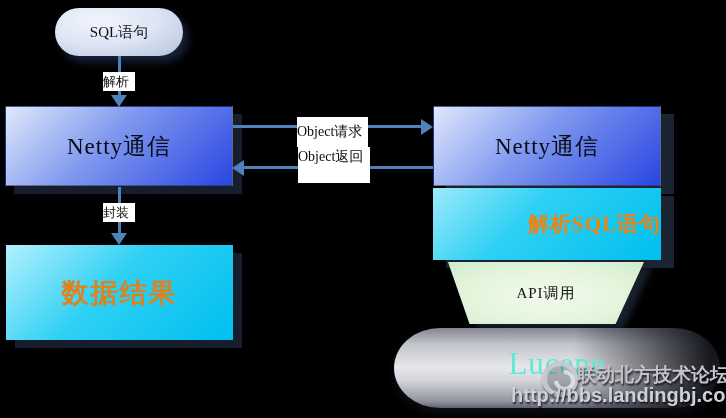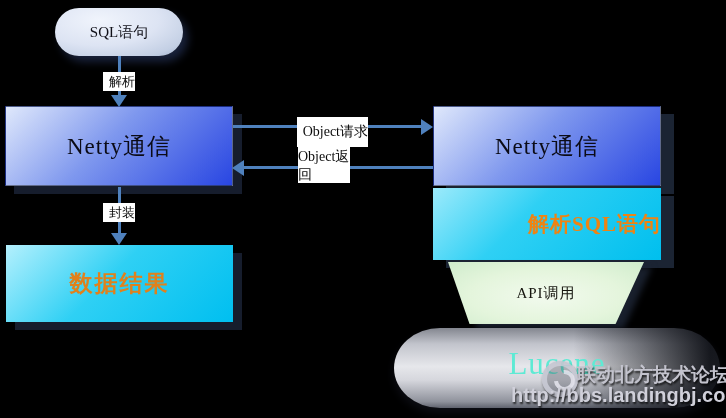--- a/index.html
+++ b/index.html
@@ -22,24 +22,24 @@
   }
   #netty-left{left:5px;top:106px;width:228px;height:80px;box-shadow:9px 8px 0 rgba(24,32,50,0.9);}
   #netty-right{left:433px;top:106px;width:228px;height:80px;box-shadow:13px 8px 0 rgba(30,40,56,0.9);}
   #parse-sql-node{
     left:433px;top:188px;width:228px;height:72px;
     background:linear-gradient(135deg,#9ceafb 0%,#2fd0f4 40%,#00bfee 100%);
     box-shadow:13px 8px 0 rgba(30,40,56,0.9);
     font-weight:bold;font-size:21px;color:#ef8312;letter-spacing:1px;justify-content:flex-end;
   }
   #data-result-node{
-    left:6px;top:245px;width:227px;height:77px;
+    left:6px;top:245px;width:227px;height:95px;
     background:linear-gradient(135deg,#b4f0fd 0%,#2fd0f4 45%,#00bff0 100%);
     box-shadow:9px 8px 0 rgba(24,32,50,0.9);
-    font-weight:bold;font-size:23px;color:#e0811c;letter-spacing:2px;
+    font-weight:bold;font-size:27px;color:#e0811c;letter-spacing:2px;
   }
   #funnel-wrap{position:absolute;left:448px;top:262px;width:196px;height:62px;
     filter:drop-shadow(8px 5px 3px rgba(28,36,52,0.85));}
   #funnel{
     width:100%;height:100%;
     clip-path:polygon(0 0,100% 0,85.5% 100%,11% 100%);
     background:radial-gradient(ellipse at 50% 55%, #f2faee 0%, #e4f5dc 55%, #cfeccc 100%);
     display:flex;align-items:center;justify-content:center;
     font-size:15px;color:#15150e;letter-spacing:1px;
   }
@@ -60,26 +60,26 @@
   #parse-line{left:118px;top:56px;width:3px;height:42px;}
   #parse-head{left:111px;top:95px;border-left:8px solid transparent;border-right:8px solid transparent;border-top:12px solid #4f81bd;}
   #req-line{left:233px;top:125px;width:189px;height:3px;}
   #req-head{left:421px;top:119px;border-top:8px solid transparent;border-bottom:8px solid transparent;border-left:12px solid #4f81bd;}
   #ret-line{left:244px;top:166px;width:189px;height:3px;}
   #ret-head{left:232px;top:160px;border-top:8px solid transparent;border-bottom:8px solid transparent;border-right:12px solid #4f81bd;}
   #enc-line{left:118px;top:187px;width:3px;height:48px;}
   #enc-head{left:111px;top:233px;border-left:8px solid transparent;border-right:8px solid transparent;border-top:12px solid #4f81bd;}
   .edge-label{
     position:absolute;background:#ffffff;color:#0a0a0a;z-index:3;
-    display:flex;align-items:center;justify-content:flex-end;font-size:13px;box-sizing:border-box;
+    display:flex;align-items:center;justify-content:flex-start;font-size:13px;box-sizing:border-box;
   }
   #parse-label{left:103px;top:72px;width:32px;height:19px;}
   #enc-label{left:103px;top:203px;width:32px;height:19px;}
   #req-label{left:297px;top:117px;width:71px;height:30px;font-size:14px;}
-  #ret-label{left:298px;top:147px;width:52px;height:36px;font-size:14px;align-items:flex-start;padding-top:1px;}
+  #ret-label{left:298px;top:147px;width:72px;height:36px;font-size:14px;align-items:flex-start;padding-top:1px;}
   #watermark{position:absolute;left:0;top:0;width:726px;height:418px;z-index:5;pointer-events:none;padding-left:24px;}
   #wm-logo{
     position:absolute;left:542px;top:361px;width:36px;height:36px;border-radius:50%;
     border:5px solid rgba(205,206,216,0.85);box-sizing:border-box;
     background:rgba(70,72,84,0.35);box-shadow:1px 2px 3px rgba(0,0,0,0.6);
   }
   #wm-logo-glyph{
     position:absolute;left:7px;top:4px;width:13px;height:13px;border-radius:50%;
     border:4px solid rgba(225,226,234,0.9);border-left-color:transparent;transform:rotate(40deg);
   }

